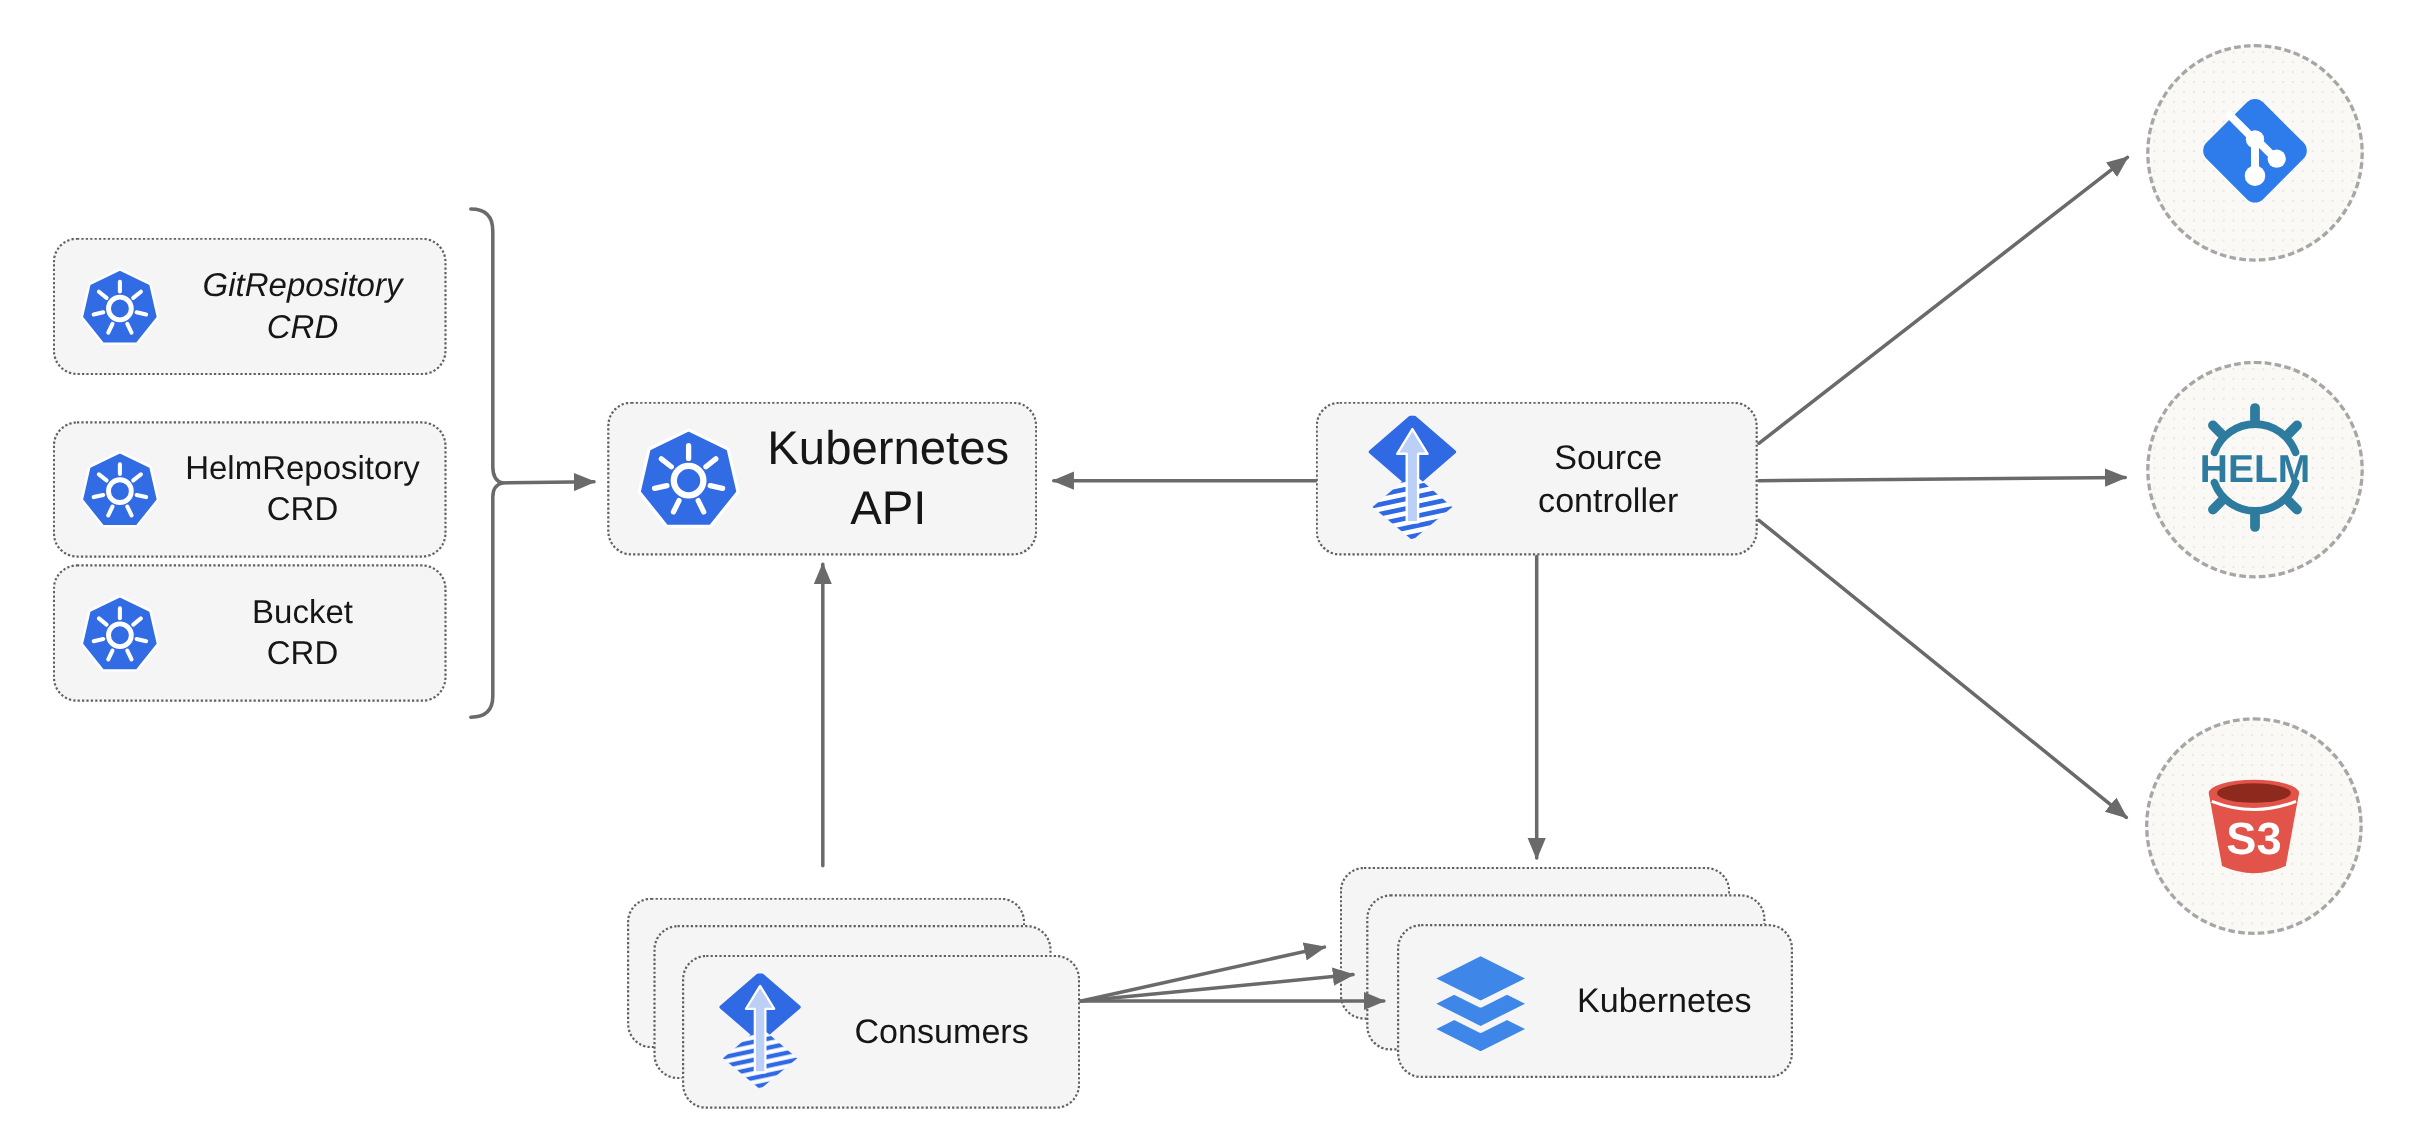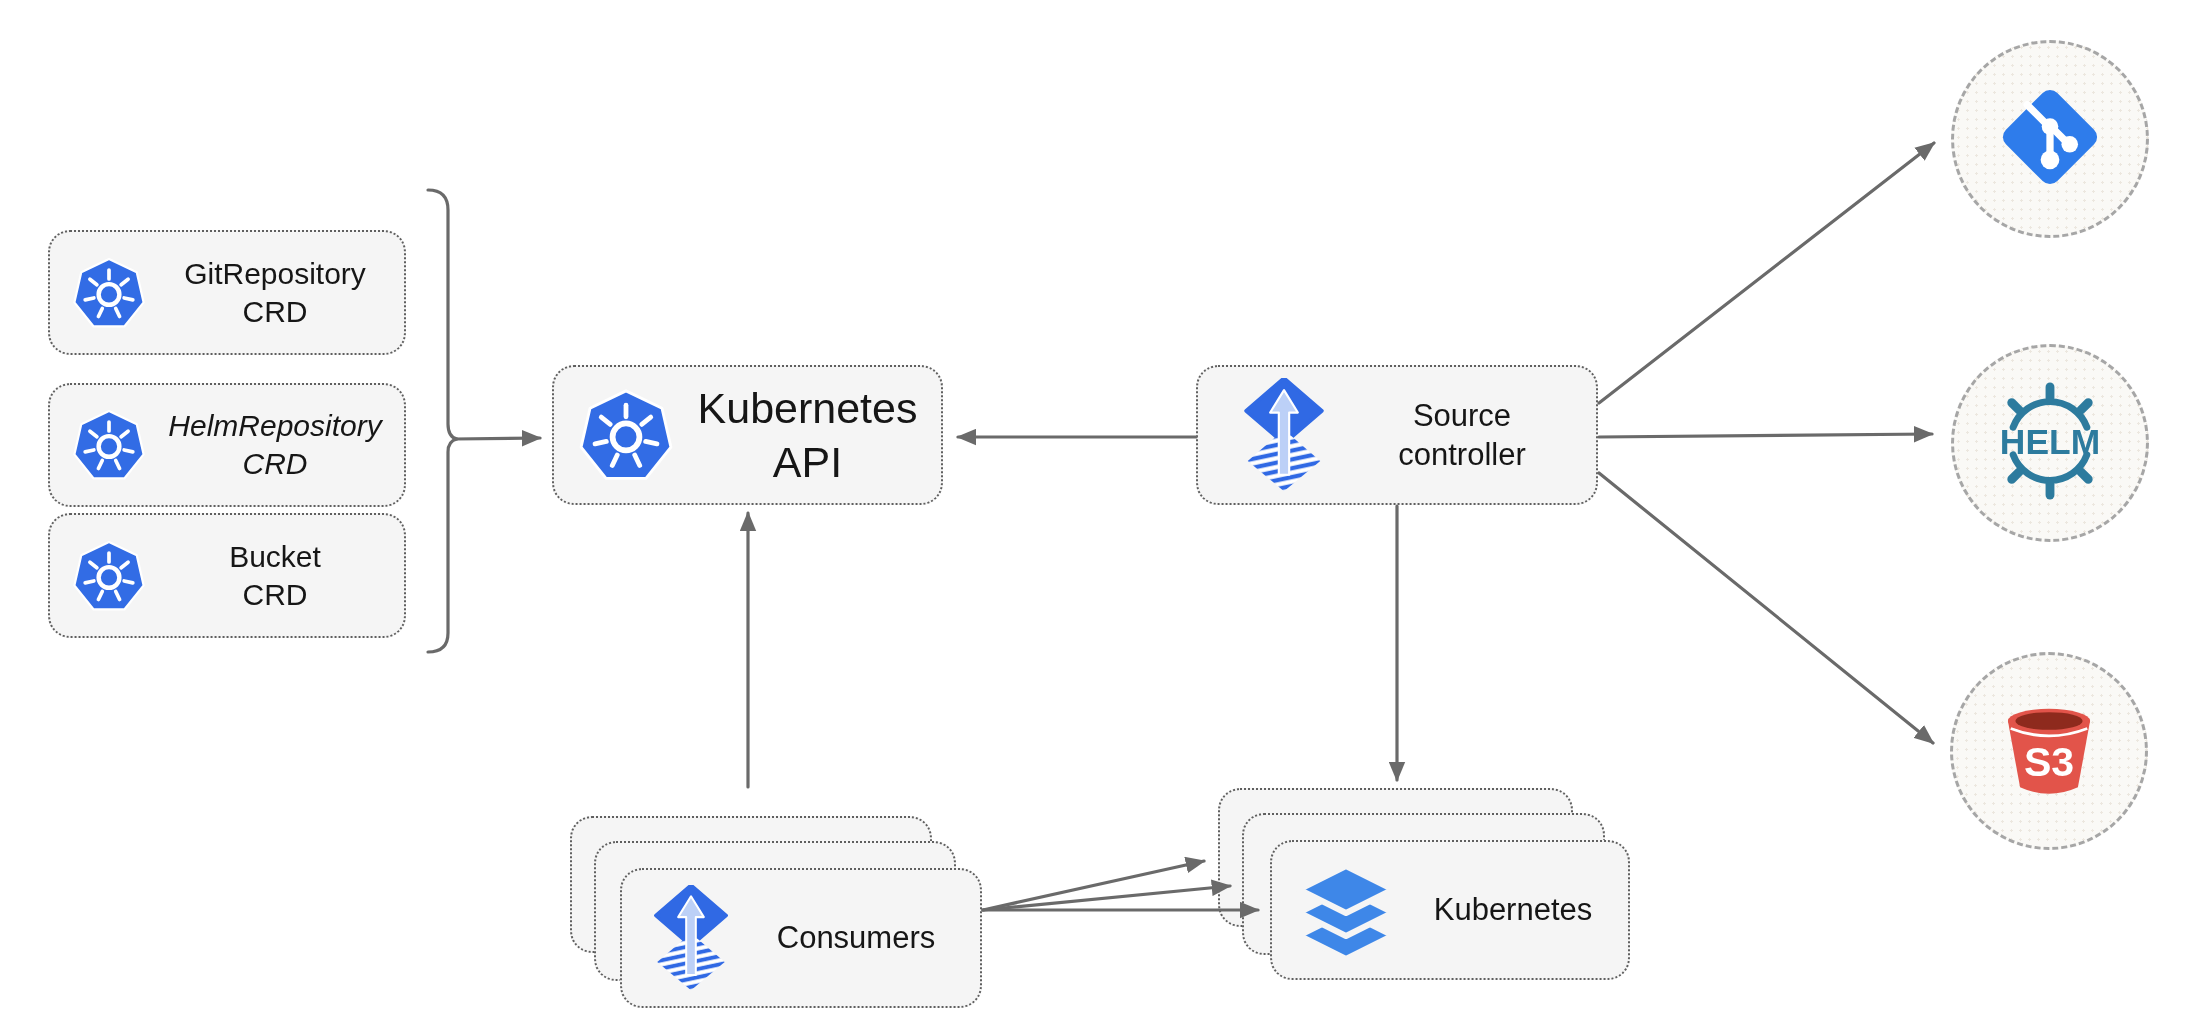--- a/index.html
+++ b/index.html
@@ -53,41 +53,41 @@
   }
   .nodes-layer{position:absolute;left:0;top:0;z-index:2;width:100%;height:100%;}
 </style>
 </head>
 <body>
 
 <div class="canvas">
 
   <div class="nodes-layer">
 
-    <div class="node" style="left:48px;top:230px;width:358px;height:125px;">
+    <div class="node" style="left:48px;top:216px;width:358px;height:125px;font-style:italic;">
       <span class="icon-wrap" style="margin-left:22px;">
         <svg width="74" height="74" viewBox="0 0 100 100">
           <polygon points="50,4 87.5,22.1 96.8,62.7 70.8,95.2 29.2,95.2 3.2,62.7 12.5,22.1" fill="#326CE5" stroke="#fff" stroke-width="3" stroke-linejoin="round"></polygon>
           <g stroke="#fff" stroke-width="5" stroke-linecap="round" fill="none">
             <circle cx="50" cy="52" r="14" stroke-width="6"></circle>
             <line x1="50" y1="31" x2="50" y2="19"></line>
             <line x1="66.4" y1="38.9" x2="75.8" y2="31.4"></line>
             <line x1="70.5" y1="56.7" x2="82.2" y2="59.3"></line>
             <line x1="59.1" y1="70.9" x2="64.3" y2="81.7"></line>
             <line x1="40.9" y1="70.9" x2="35.7" y2="81.7"></line>
             <line x1="29.5" y1="56.7" x2="17.8" y2="59.3"></line>
             <line x1="33.6" y1="38.9" x2="24.2" y2="31.4"></line>
           </g>
         </svg>
       </span>
       <div class="node-label fs30">GitRepository
 CRD</div>
     </div>
 
-    <div class="node" style="left:48px;top:383px;width:358px;height:124px;font-style:italic;">
+    <div class="node" style="left:48px;top:383px;width:358px;height:124px;">
       <span class="icon-wrap" style="margin-left:22px;">
         <svg width="74" height="74" viewBox="0 0 100 100">
           <polygon points="50,4 87.5,22.1 96.8,62.7 70.8,95.2 29.2,95.2 3.2,62.7 12.5,22.1" fill="#326CE5" stroke="#fff" stroke-width="3" stroke-linejoin="round"></polygon>
           <g stroke="#fff" stroke-width="5" stroke-linecap="round" fill="none">
             <circle cx="50" cy="52" r="14" stroke-width="6"></circle>
             <line x1="50" y1="31" x2="50" y2="19"></line>
             <line x1="66.4" y1="38.9" x2="75.8" y2="31.4"></line>
             <line x1="70.5" y1="56.7" x2="82.2" y2="59.3"></line>
             <line x1="59.1" y1="70.9" x2="64.3" y2="81.7"></line>
             <line x1="40.9" y1="70.9" x2="35.7" y2="81.7"></line>
@@ -206,21 +206,21 @@
           </g>
           <g fill="#fff">
             <circle cx="52" cy="42" r="8"></circle>
             <circle cx="52" cy="74" r="9"></circle>
             <circle cx="71" cy="59" r="8"></circle>
           </g>
         </svg>
       </span>
     </div>
 
-    <div class="ext-circle" style="left:1951px;top:344px;">
+    <div class="ext-circle" style="left:1951px;top:328px;">
       <span>
         <svg width="118" height="118" viewBox="0 0 120 120">
           <g stroke="#2D7B9E" stroke-width="7" fill="none" stroke-linecap="round">
             <path d="M22.5 46 A 40 40 0 0 1 97.5 46"></path>
             <path d="M22.5 74 A 40 40 0 0 0 97.5 74"></path>
           </g>
           <g stroke="#2D7B9E" stroke-width="9" stroke-linecap="round">
             <line x1="60" y1="16" x2="60" y2="5"></line>
             <line x1="91.1" y1="28.9" x2="98.9" y2="21.1"></line>
             <line x1="28.9" y1="28.9" x2="21.1" y2="21.1"></line>

